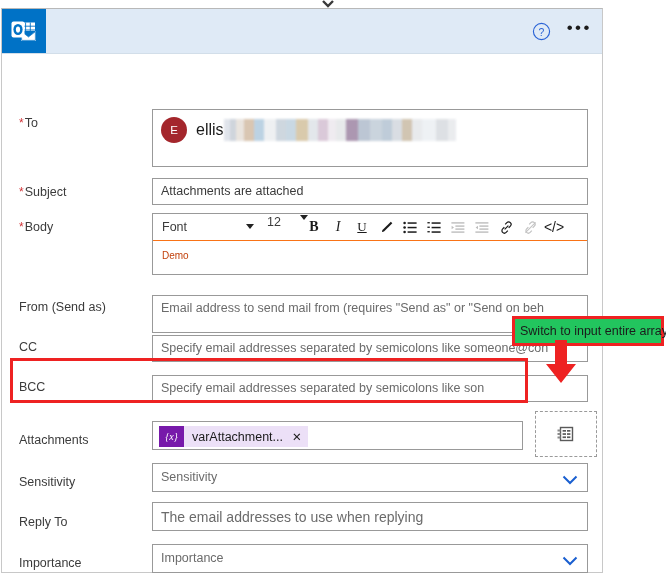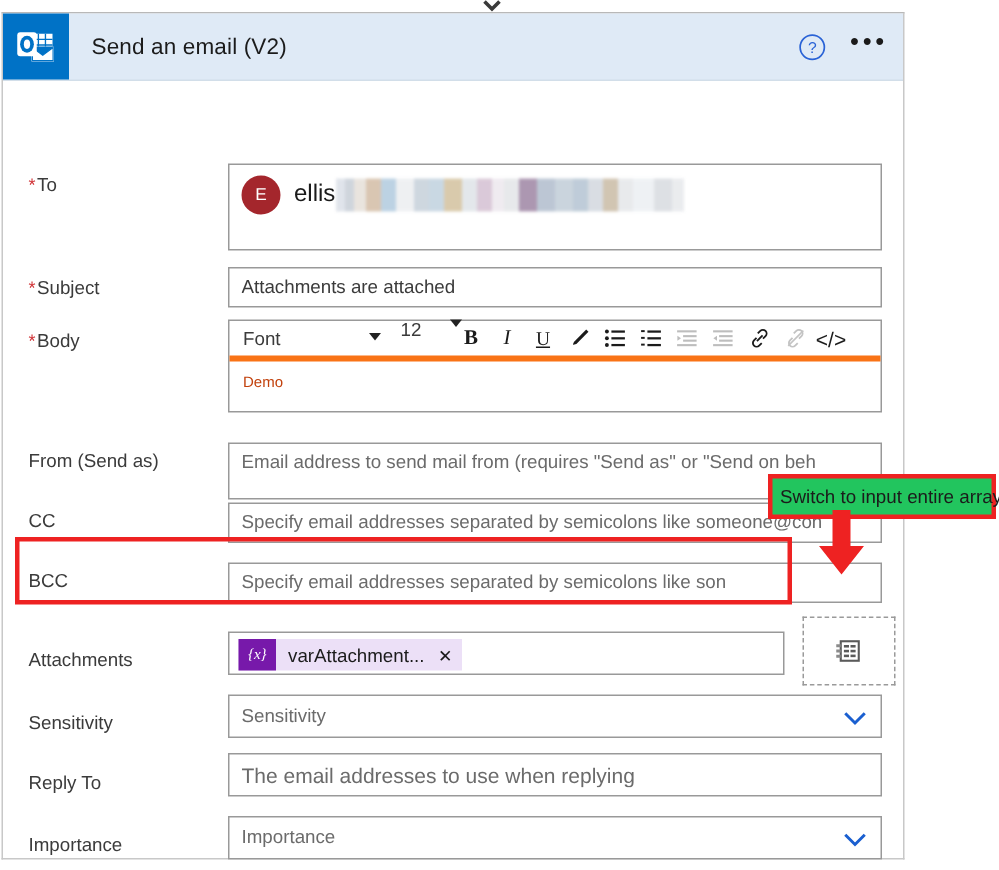--- a/index.html
+++ b/index.html
@@ -143,21 +143,21 @@
   }
 
   
   .subject-field { top: 124px; width: 436px; height: 27px; }
   .subject-field .field-text { position: absolute; left: 8px; top: 5px; }
 
   
   .body-field { top: 159px; width: 436px; height: 62px; }
   .rte-toolbar {
     height: 27px;
-    border-bottom: 4px solid #f97316;
+    border-bottom: 1px solid #f97316;
     display: flex; align-items: center;
     padding-left: 4px;
     gap: 0px;
   }
   .rte-font {
     display: flex; align-items: center;
     width: 104px; height: 25px;
     font-size: 12.5px; color: #3b3b3b;
     padding-left: 5px;
     position: relative;
@@ -303,21 +303,20 @@
             <line x1="19.3" y1="2.5" x2="19.3" y2="17.5"></line>
           </g>
           <path d="M10 11 L25 11 L25 21 L10 21 Z" fill="#ffffff"></path>
           <path d="M10 11 L17.5 17 L25 11" fill="#0072c6"></path>
           <path d="M10.6 11.6 L17.5 16.9 L24.4 11.6 L24.4 20.4 L10.6 20.4 Z" fill="#ffffff" stroke="#0072c6" stroke-width="0.8"></path>
           <rect x="0.5" y="1.5" width="13" height="16" rx="2" fill="#ffffff"></rect>
           <ellipse cx="7" cy="9.5" rx="4.6" ry="5.6" fill="#0072c6"></ellipse>
           <ellipse cx="7" cy="9.5" rx="2.1" ry="3.1" fill="#ffffff"></ellipse>
         </svg>
       </div>
-      <div class="header-title">Send an email (V2)</div>
       <div class="header-actions">
         <div>
           <svg class="help-icon" viewBox="0 0 20 20" aria-hidden="true">
             <circle cx="10" cy="10" r="8.5" fill="none" stroke="#2a63d6" stroke-width="1.2"></circle>
             <text x="10" y="14.3" text-anchor="middle" font-family="Liberation Sans, sans-serif" font-size="11" fill="#2a63d6">?</text>
           </svg>
         </div>
         <div class="ellipsis-btn">•••</div>
       </div>
     </div>

